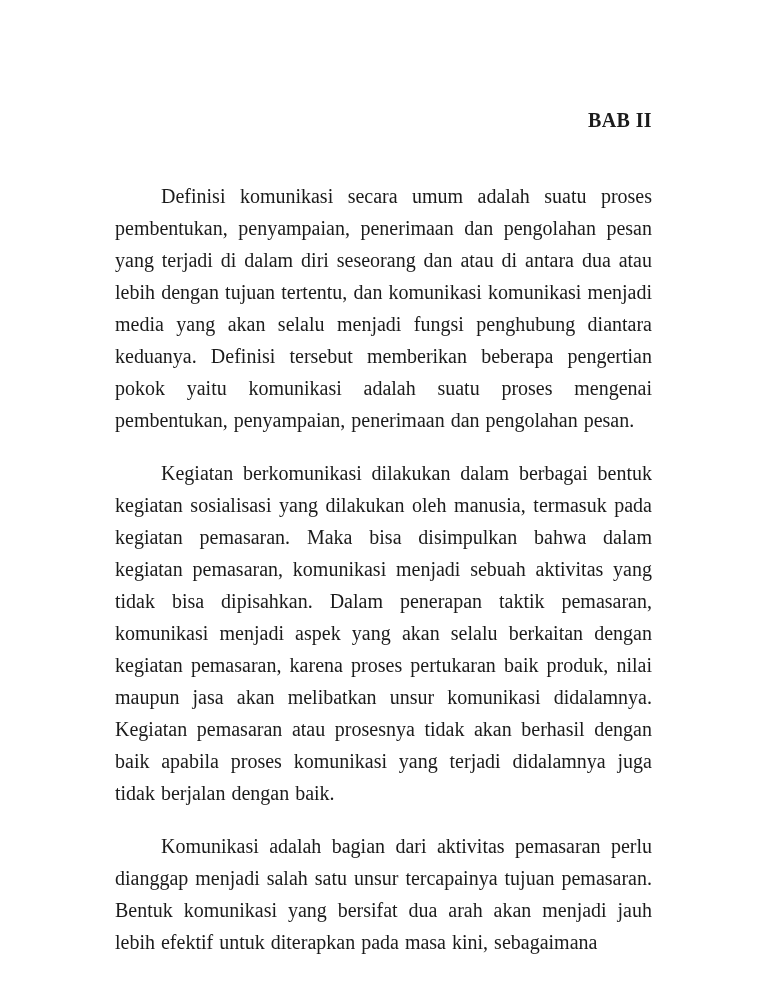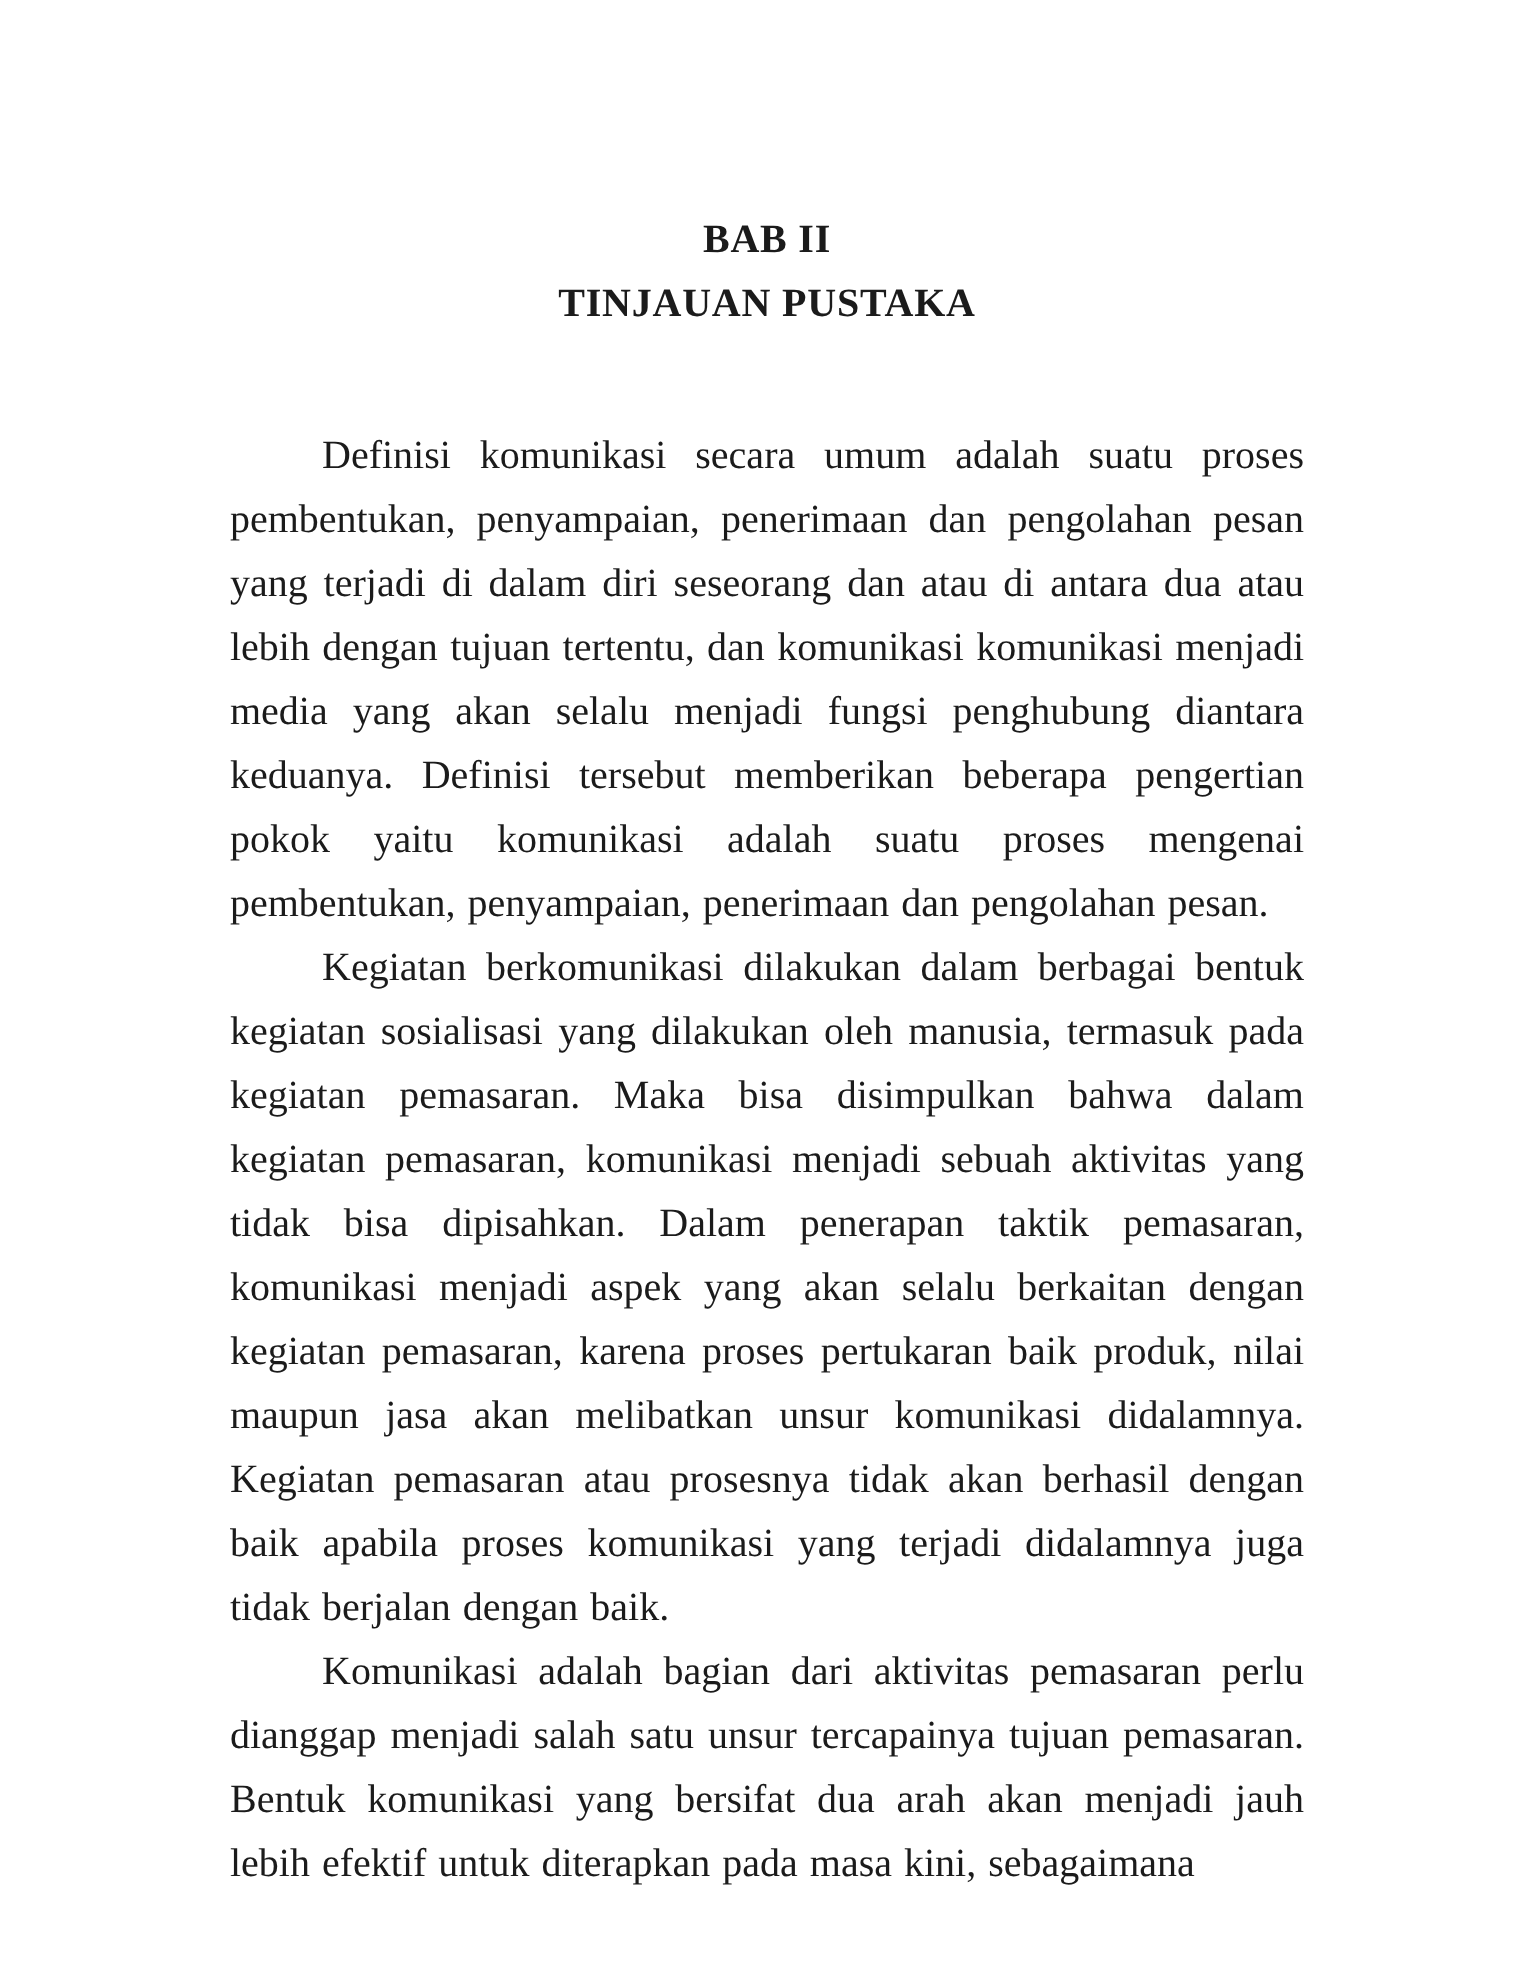--- a/index.html
+++ b/index.html
@@ -20,42 +20,43 @@
   }
   .heading {
     text-align: center;
   }
   .chapter, .chapter-title {
     margin: 0;
     font-size: 20px;
     line-height: 32px;
     font-weight: bold;
     letter-spacing: 0.4px;
+    text-align: right;
   }
   .body-text p {
     margin: 0;
     font-size: 20px;
     line-height: 32px;
     text-align: justify;
     text-indent: 46px;
     word-spacing: 1px;
   }
   .body-text p.first {
     margin-top: 44px;
   }
   .body-text p + p {
+    margin-top: 21px;
   }
 </style>
 </head>
 <body>
 
 <div class="page">
   <div class="heading">
     <h1 class="chapter">BAB II</h1>
-    <h2 class="chapter-title">TINJAUAN PUSTAKA</h2>
   </div>
 
   <div class="body-text">
     <p class="first">Definisi komunikasi secara umum adalah suatu proses pembentukan, penyampaian, penerimaan dan pengolahan pesan yang terjadi di dalam diri seseorang dan atau di antara dua atau lebih dengan tujuan tertentu, dan komunikasi komunikasi menjadi media yang akan selalu menjadi fungsi penghubung diantara keduanya. Definisi tersebut memberikan beberapa pengertian pokok yaitu komunikasi adalah suatu proses mengenai pembentukan, penyampaian, penerimaan dan pengolahan pesan.</p>
     <p>Kegiatan berkomunikasi dilakukan dalam berbagai bentuk kegiatan sosialisasi yang dilakukan oleh manusia, termasuk pada kegiatan pemasaran. Maka bisa disimpulkan bahwa dalam kegiatan pemasaran, komunikasi menjadi sebuah aktivitas yang tidak bisa dipisahkan. Dalam penerapan taktik pemasaran, komunikasi menjadi aspek yang akan selalu berkaitan dengan kegiatan pemasaran, karena proses pertukaran baik produk, nilai maupun jasa akan melibatkan unsur komunikasi didalamnya. Kegiatan pemasaran atau prosesnya tidak akan berhasil dengan baik apabila proses komunikasi yang terjadi didalamnya juga tidak berjalan dengan baik.</p>
     <p>Komunikasi adalah bagian dari aktivitas pemasaran perlu dianggap menjadi salah satu unsur tercapainya tujuan pemasaran. Bentuk komunikasi yang bersifat dua arah akan menjadi jauh lebih efektif untuk diterapkan pada masa kini, sebagaimana</p>
   </div>
 </div>
 
 </body></html>

